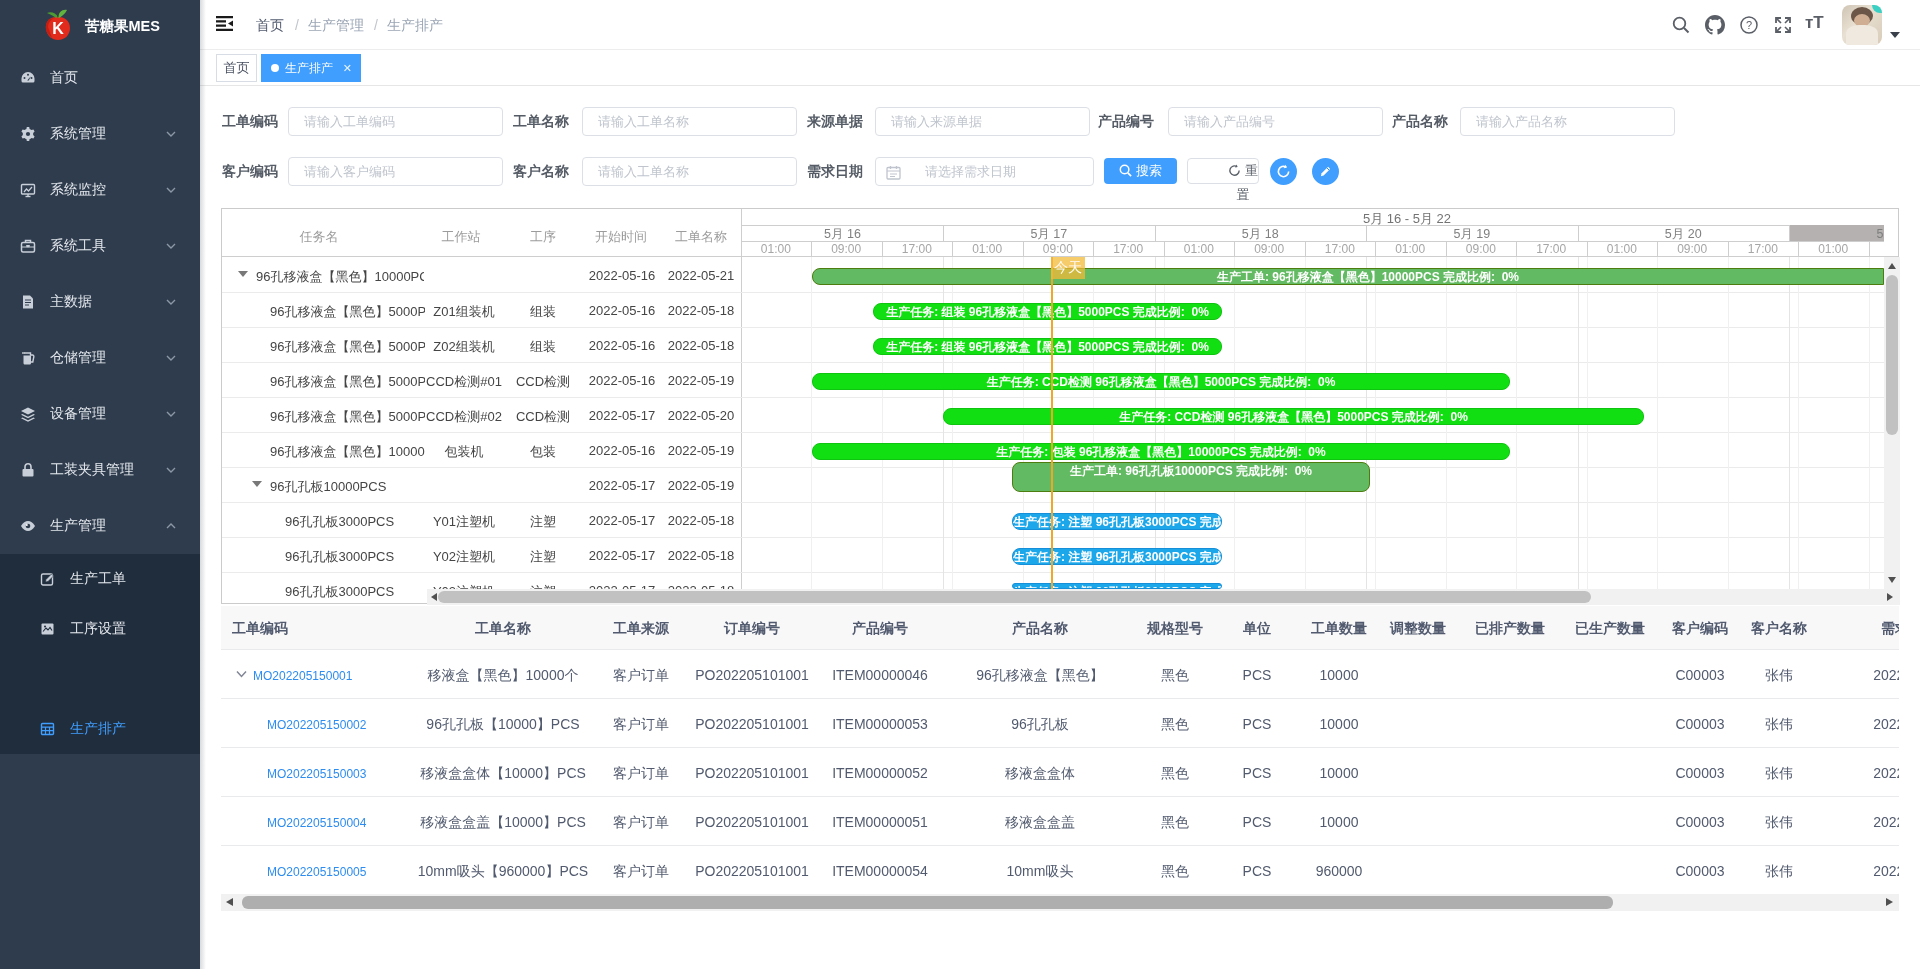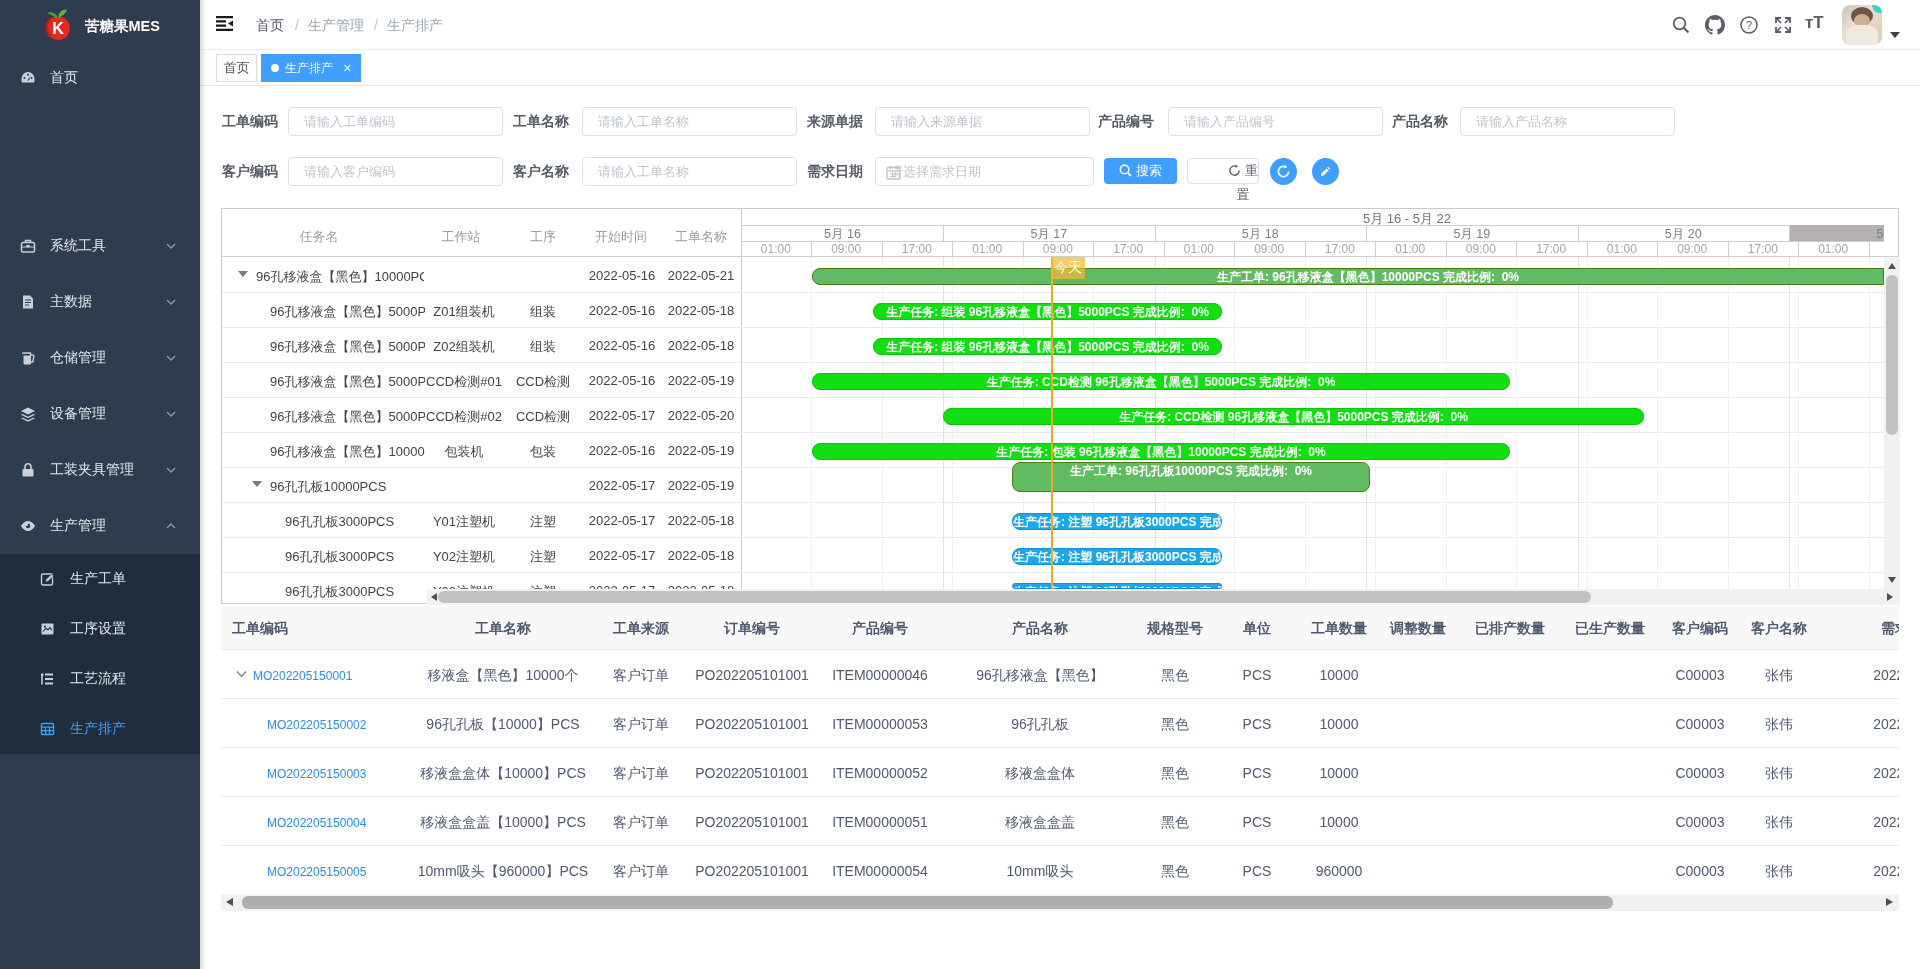--- a/index.html
+++ b/index.html
@@ -80,20 +80,42 @@
 </div>
 <div class="mitem" style="top:50px">
         <svg class="micon" viewBox="0 0 16 16">
           <path d="M8 2 A6.5 6.5 0 0 1 14.5 8.5 L14.5 11 A1.5 1.5 0 0 1 13 12.5 L3 12.5 A1.5 1.5 0 0 1 1.5 11 L1.5 8.5 A6.5 6.5 0 0 1 8 2 Z" fill="#c9cfd8"></path>
           <circle cx="4.5" cy="8" r="1" fill="#2e3c4e"></circle>
           <circle cx="11.5" cy="8" r="1" fill="#2e3c4e"></circle>
           <circle cx="8" cy="4.8" r="1" fill="#2e3c4e"></circle>
           <path d="M7.2 10.5 L10.8 6.2 L8.8 10.5 Z" fill="#2e3c4e"></path>
         </svg>
         <div class="mtext">首页</div>
+      </div>
+<div class="mitem" style="top:106px">
+        <svg class="micon" viewBox="0 0 16 16">
+          <path d="M6.8 1 L9.2 1 L9.6 3 A5.6 5.6 0 0 1 11.5 4.1 L13.4 3.4 L14.6 5.5 L13.1 6.9 A5.6 5.6 0 0 1 13.1 9.1 L14.6 10.5 L13.4 12.6 L11.5 11.9 A5.6 5.6 0 0 1 9.6 13 L9.2 15 L6.8 15 L6.4 13 A5.6 5.6 0 0 1 4.5 11.9 L2.6 12.6 L1.4 10.5 L2.9 9.1 A5.6 5.6 0 0 1 2.9 6.9 L1.4 5.5 L2.6 3.4 L4.5 4.1 A5.6 5.6 0 0 1 6.4 3 Z" fill="#c9cfd8"></path>
+          <circle cx="8" cy="8" r="2.1" fill="#2e3c4e"></circle>
+        </svg>
+        <div class="mtext">系统管理</div>
+        <svg class="arrow" viewBox="0 0 10 6">
+          <path d="M1 1 L5 5 L9 1" fill="none" stroke="#8d97a5" stroke-width="1.4"></path>
+        </svg>
+      </div>
+<div class="mitem" style="top:162px">
+        <svg class="micon" viewBox="0 0 16 16">
+          <rect x="1.5" y="2.5" width="13" height="9.5" rx="1" fill="none" stroke="#c9cfd8" stroke-width="1.4"></rect>
+          <path d="M4 10 L6.5 7 L8.5 9 L12 5" fill="none" stroke="#c9cfd8" stroke-width="1.2"></path>
+          <path d="M5.5 14.5 L10.5 14.5" stroke="#c9cfd8" stroke-width="1.4"></path>
+          <path d="M8 12 L8 14.5" stroke="#c9cfd8" stroke-width="1.4"></path>
+        </svg>
+        <div class="mtext">系统监控</div>
+        <svg class="arrow" viewBox="0 0 10 6">
+          <path d="M1 1 L5 5 L9 1" fill="none" stroke="#8d97a5" stroke-width="1.4"></path>
+        </svg>
       </div>
 <div class="mitem" style="top:218px">
         <svg class="micon" viewBox="0 0 16 16">
           <rect x="1.5" y="4.5" width="13" height="9.5" rx="1.5" fill="none" stroke="#c9cfd8" stroke-width="1.5"></rect>
           <path d="M5.5 4.5 L5.5 2.5 L10.5 2.5 L10.5 4.5" fill="none" stroke="#c9cfd8" stroke-width="1.5"></path>
           <rect x="6.2" y="7" width="3.6" height="2.6" fill="#c9cfd8"></rect>
           <path d="M1.5 9 L6.2 9 M9.8 9 L14.5 9" stroke="#c9cfd8" stroke-width="1.2"></path>
         </svg>
         <div class="mtext">系统工具</div>
         <svg class="arrow" viewBox="0 0 10 6">
@@ -162,28 +184,20 @@
           </svg>
           <div class="mtext">工序设置</div>
         </div>
 <div class="smitem" style="top:0px">
           <svg class="micon" viewBox="0 0 15 15">
             <rect x="1.5" y="2.5" width="11" height="11" rx="1.5" fill="none" stroke="#c9cfd8" stroke-width="1.4"></rect>
             <path d="M5.5 10.5 L6 8 L11.5 2.5 L13.5 4.5 L8 10 Z" fill="#c9cfd8" stroke="#1f2d3d" stroke-width="0.6"></path>
           </svg>
           <div class="mtext">生产工单</div>
         </div>
-<div class="smitem" style="top:100px">
-          <svg class="micon" viewBox="0 0 15 15">
-            <path d="M2 2.5 L2 13" stroke="#c9cfd8" stroke-width="1.6"></path>
-            <path d="M5 3 L13 3 M5 7.5 L13 7.5 M5 12 L13 12" stroke="#c9cfd8" stroke-width="1.8"></path>
-            <rect x="1" y="2" width="2.4" height="2.4" fill="#c9cfd8"></rect>
-          </svg>
-          <div class="mtext">工艺流程</div>
-        </div>
 <div class="smitem active" style="top:150px">
           <svg class="micon" viewBox="0 0 15 15">
             <rect x="1.5" y="2" width="12" height="11" rx="1" fill="none" stroke="#409eff" stroke-width="1.4"></rect>
             <path d="M1.5 5.6 L13.5 5.6 M1.5 9.2 L13.5 9.2 M5.5 5.6 L5.5 13 M9.5 5.6 L9.5 13" stroke="#409eff" stroke-width="1.2"></path>
           </svg>
           <div class="mtext">生产排产</div>
         </div>
 </div>
 </div>
 <div class="abs" style="left:200px;top:0;width:6px;height:969px;background:linear-gradient(to right,rgba(40,50,60,0.18),rgba(40,50,60,0));z-index:6"></div>
@@ -238,21 +252,21 @@
 <div class="finput" style="left:288px;top:107px">请输入工单编码</div>
 <div class="finput" style="left:582px;top:107px">请输入工单名称</div>
 <div class="finput" style="left:875px;top:107px">请输入来源单据</div>
 <div class="finput" style="left:1168px;top:107px">请输入产品编号</div>
 <div class="finput" style="left:1460px;top:107px">请输入产品名称</div>
 <div class="flabel" style="left:222px;top:157px">客户编码</div>
 <div class="flabel" style="left:513px;top:157px">客户名称</div>
 <div class="flabel" style="left:807px;top:157px">需求日期</div>
 <div class="finput" style="left:288px;top:157px">请输入客户编码</div>
 <div class="finput" style="left:582px;top:157px">请输入工单名称</div>
-<div class="finput" style="left:875px;top:157px;width:219px;padding-left:14px;">请选择需求日期
+<div class="finput" style="left:875px;top:157px;width:219px;padding-left:49px;">请选择需求日期
 <svg class="abs" style="left:10px;top:7px" width="15" height="15" viewBox="0 0 15 15">
         <rect x="1" y="2.5" width="13" height="11.5" rx="1" fill="none" stroke="#bfc4cd" stroke-width="1.3"></rect>
         <path d="M1 6 L14 6" stroke="#bfc4cd" stroke-width="1.2"></path>
         <path d="M4.5 1 L4.5 4 M10.5 1 L10.5 4" stroke="#bfc4cd" stroke-width="1.3"></path>
         <path d="M4 9 L11 9 M4 11.5 L9 11.5" stroke="#bfc4cd" stroke-width="1"></path>
       </svg>
 </div>
 <div class="btn-search"><svg style="vertical-align:-2px;margin-right:4px" width="13" height="13" viewBox="0 0 14 14">
         <circle cx="6" cy="6" r="4.6" fill="none" stroke="#fff" stroke-width="1.6"></circle>
         <path d="M9.5 9.5 L13 13" stroke="#fff" stroke-width="1.8"></path>

